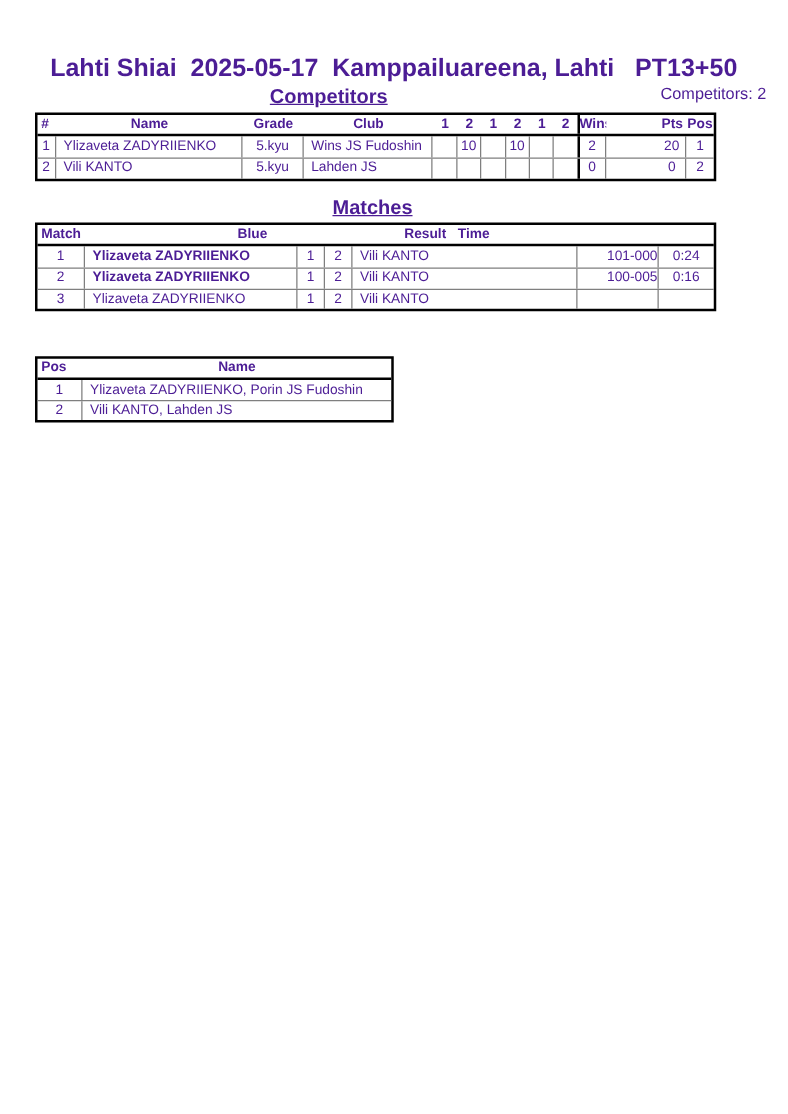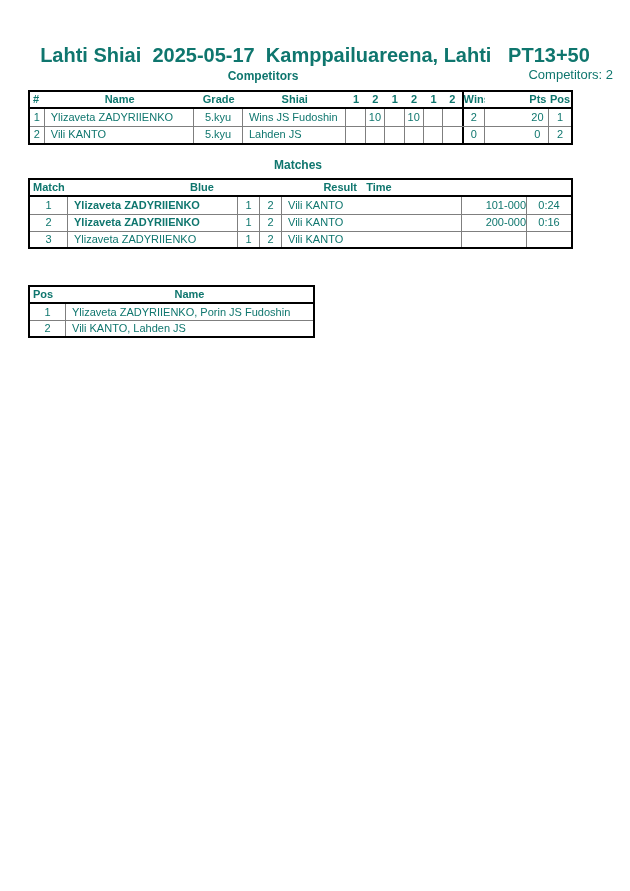--- a/index.html
+++ b/index.html
@@ -1,27 +1,27 @@
 <!DOCTYPE html>
 <html><head>
 <meta charset="utf-8">
 <style>
   html,body{margin:0;padding:0;background:#fff;}
   .page{
     position:relative;width:630px;height:891px;background:#ffffff;
-    font-family:"Liberation Sans","DejaVu Sans",sans-serif;color:#0f766e;
+    font-family:"Liberation Sans","DejaVu Sans",sans-serif;color:#4c1d95;
     overflow:hidden;
   }
   .title{
     position:absolute;top:44px;left:0;width:630px;text-align:center;
     font-size:20px;font-weight:bold;white-space:pre;letter-spacing:0px;
   }
   .sec-heading{
     position:absolute;transform:translateX(-50%);
-    font-size:12px;font-weight:bold;white-space:nowrap;
+    font-size:16px;font-weight:bold;white-space:nowrap;text-decoration:underline;
   }
   .h-competitors{top:69px;left:263px;}
   .h-matches{top:158px;left:298px;}
   .h-results{top:263px;left:172px;margin-top:48px;}
   .competitors-count{
     position:absolute;top:67px;right:17px;font-size:13px;
   }
   .tbl{
     position:absolute;border:2px solid #000;background:#fff;
     font-size:11px;
@@ -77,21 +77,21 @@
   <div class="title">Lahti Shiai  2025-05-17  Kamppailuareena, Lahti   PT13+50</div>
 
   <div class="sec-heading h-competitors">Competitors</div>
   <div class="competitors-count">Competitors: 2</div>
 
   <div class="tbl tbl-competitors">
     <div class="tr thead">
       <div class="td c-num hleft">#</div>
       <div class="td c-name">Name</div>
       <div class="td c-grade">Grade</div>
-      <div class="td c-club">Shiai</div>
+      <div class="td c-club">Club</div>
       <div class="td c-s">1</div>
       <div class="td c-s">2</div>
       <div class="td c-s">1</div>
       <div class="td c-s">2</div>
       <div class="td c-s">1</div>
       <div class="td c-s c-s6">2</div>
       <div class="td c-wins">Wins</div>
       <div class="td c-pts">Pts</div>
       <div class="td c-pos">Pos</div>
     </div>
@@ -149,21 +149,21 @@
         <div class="td m-blue left">Vili KANTO</div>
         <div class="td m-result">101-000</div>
         <div class="td m-time">0:24</div>
       </div>
       <div class="tr rsep">
         <div class="td m-match">2</div>
         <div class="td m-white left bold">Ylizaveta ZADYRIIENKO</div>
         <div class="td m-c1">1</div>
         <div class="td m-c2">2</div>
         <div class="td m-blue left">Vili KANTO</div>
-        <div class="td m-result">200-000</div>
+        <div class="td m-result">100-005</div>
         <div class="td m-time">0:16</div>
       </div>
       <div class="tr rsep">
         <div class="td m-match">3</div>
         <div class="td m-white left">Ylizaveta ZADYRIIENKO</div>
         <div class="td m-c1">1</div>
         <div class="td m-c2">2</div>
         <div class="td m-blue left">Vili KANTO</div>
         <div class="td m-result"></div>
         <div class="td m-time"></div>

